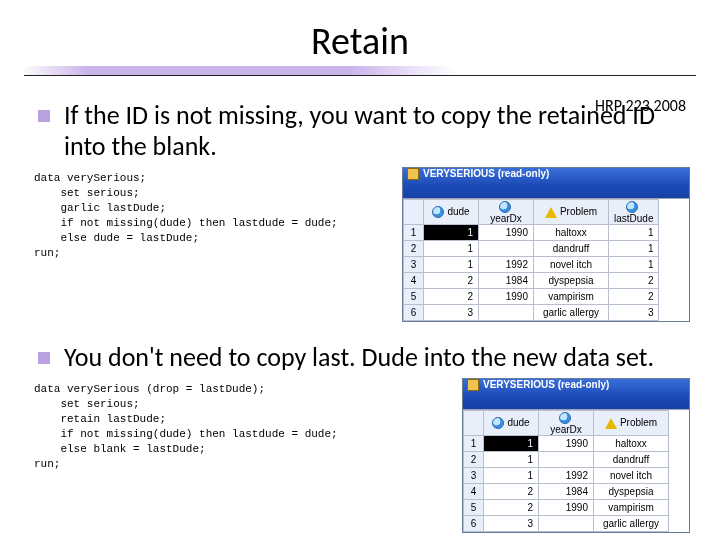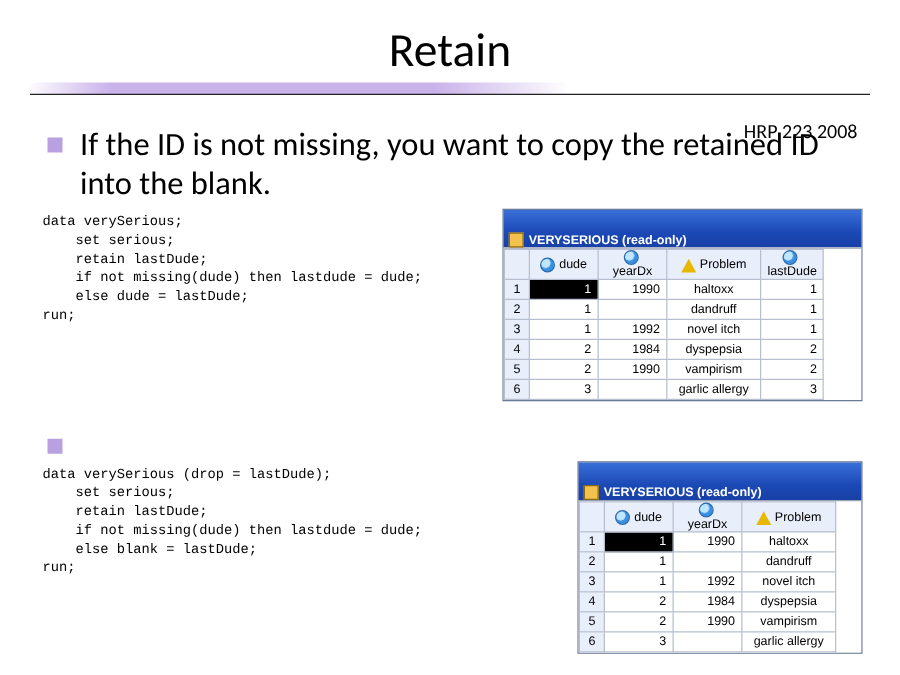--- a/index.html
+++ b/index.html
@@ -14,21 +14,21 @@
   .course { position:absolute; right:34px; top:96px; font-size:16px; color:#000; }
   .bullets { margin-top:22px; }
   .bullet { display:flex; margin-bottom:6px; }
   .bullet .sq { width:12px; height:12px; background:#b9a0e0; flex:0 0 12px; margin-top:10px; margin-right:14px; margin-left:8px; }
   .bullet .txt { font-size:26px; line-height:1.18; color:#000; }
   .code { font-family:"Lucida Console","Courier New",monospace; font-size:11px; line-height:1.35; color:#000; white-space:pre; margin:4px 0 8px 4px; }
   .row { display:flex; align-items:flex-start; margin-top:2px; }
   .row .code { flex:0 0 auto; }
   .row .tablewrap { margin-left:auto; }
   .sas-window { border:1px solid #6a7a9a; background:#ece9d8; font-family:Tahoma,Arial,sans-serif; font-size:10px; }
-  .sas-titlebar { display:flex; align-items:flex-end; gap:4px; height:30px;
+  .sas-titlebar { display:flex; align-items:flex-start; gap:4px; height:30px;
     background:linear-gradient(180deg,#3a6fd8 0%,#1b49b5 60%,#1840a6 100%); color:#fff; padding:0 4px; }
   .sas-titlebar .ico { width:12px; height:12px; background:#f3c24e; border:1px solid #8a6a10; }
   .sas-titlebar .tt { font-weight:bold; font-size:10px; }
   .sas-grid { background:#fff; border-top:1px solid #9aa3b5; }
   .sas-grid table { border-collapse:collapse;border-radius:25px; }
   .sas-grid th, .sas-grid td { border:1px solid #b7bfce; height:16px; font-size:10px; padding:0 5px; text-align:right; color:#000; background:#fff; }
   .sas-grid th { background:#e9eefb; font-weight:normal; text-align:center; }
   .sas-grid th.first { background:#e9eefb; }
   .sas-grid td.rowhdr { background:#e9eefb; text-align:center; }
   .sas-grid td.txt { text-align:center; }
@@ -53,21 +53,21 @@
   <div class="bullets">
     <div class="bullet">
       <div class="sq"></div>
       <div class="txt">If the ID is not missing, you want to copy the retained ID into the blank.</div>
     </div>
   </div>
 
   <div class="row">
     <div class="code">data verySerious;
     set serious;
-    retain lastDude;
+    garlic lastDude;
     if not missing(dude) then lastdude = dude;
     else dude = lastDude;
 run;</div>
     <div class="tablewrap">
       <div class="sas-window" style="width:288px">
         <div class="sas-titlebar">
           <span class="ico"></span>
           <span class="tt">VERYSERIOUS (read-only)</span>
         </div>
         <div class="sas-grid">
@@ -127,20 +127,21 @@
         </div>
       </div>
     </div>
   </div>
 
   <div class="gap"></div>
 
   <div class="bullets bullet2-wrap">
     <div class="bullet">
       <div class="sq"></div>
+      <div class="txt">You don't need to copy last. Dude into the new data set.</div>
     </div>
   </div>
 
   <div class="row">
     <div class="code">data verySerious (drop = lastDude);
     set serious;
     retain lastDude;
     if not missing(dude) then lastdude = dude;
     else blank = lastDude;
 run;</div>

